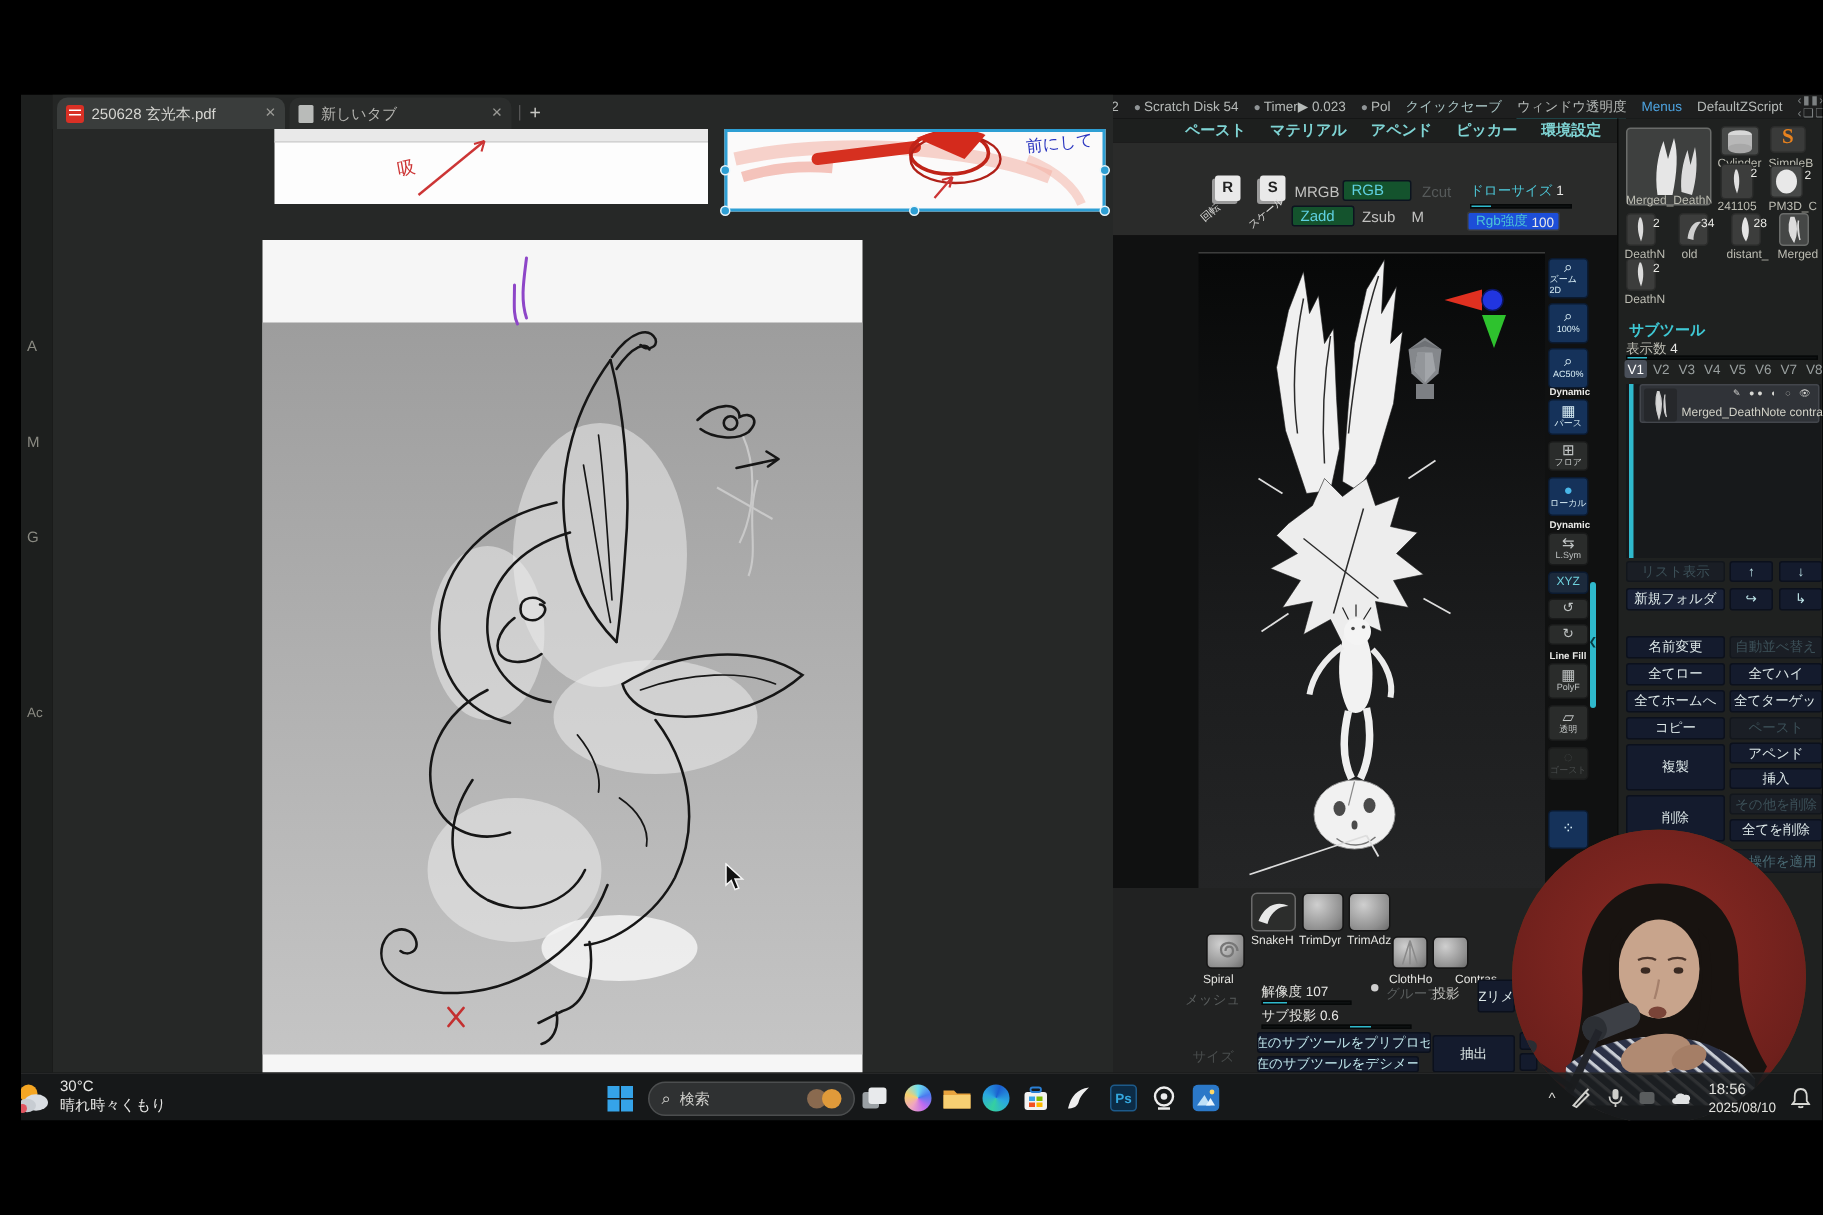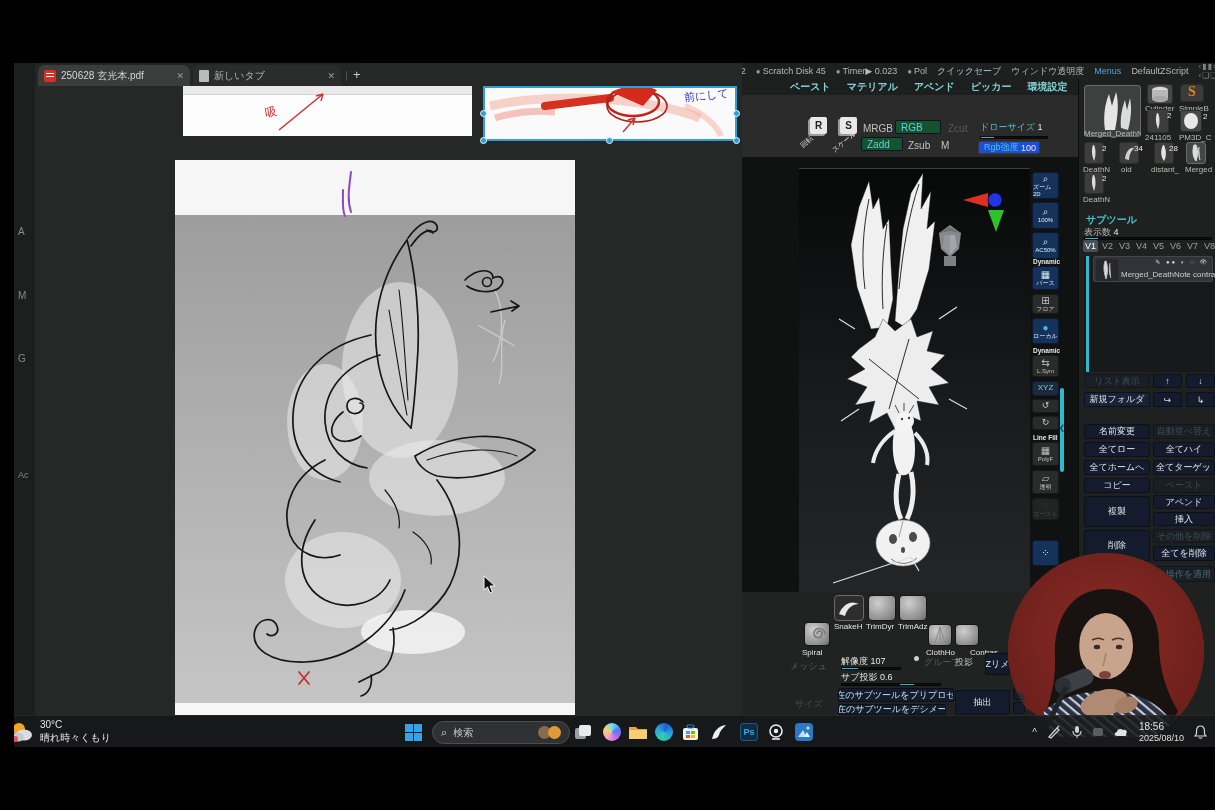--- a/index.html
+++ b/index.html
@@ -230,21 +230,21 @@
   <div id="zb-title" class="abs">
     <svg width="11" height="11" viewBox="0 0 11 11" style="margin:0 5px 0 6px">
       <path d="M1,10 C3,4 6,2 10,1 M5,10 L8,4" stroke="#e8e8e6" stroke-width="1.4" fill="none"></path>
     </svg>
     <span class="seg">ZBrush 2025.3 [拓二 志村]</span>
     <span class="seg">ZBrush Document</span>
     <span id="zb-stats" class="seg">
 
     <span class="stat"><span class="dot">●</span><span>Free Mem 16.832GB</span></span>
         <span class="stat"><span class="dot">●</span><span>Active Mem 3102</span></span>
-        <span class="stat"><span class="dot">●</span><span>Scratch Disk 45</span></span>
+        <span class="stat"><span class="dot">●</span><span>Scratch Disk 54</span></span>
         <span class="stat"><span class="dot">●</span><span>Timer▶ 0.023</span></span>
         <span class="stat"><span class="dot">●</span><span>Pol</span></span>
       </span>
     <span class="seg" style="color:#a9c4c4">クイックセーブ</span>
     <span class="seg" id="zb-opacity">ウィンドウ透明度</span>
     <span class="seg" id="zb-menus-lbl">Menus</span>
     <span class="seg">DefaultZScript</span>
     <span id="zb-navicons" style="margin-left:auto">‹▮▮›  ‹❏❏›</span>
 
   </div>

